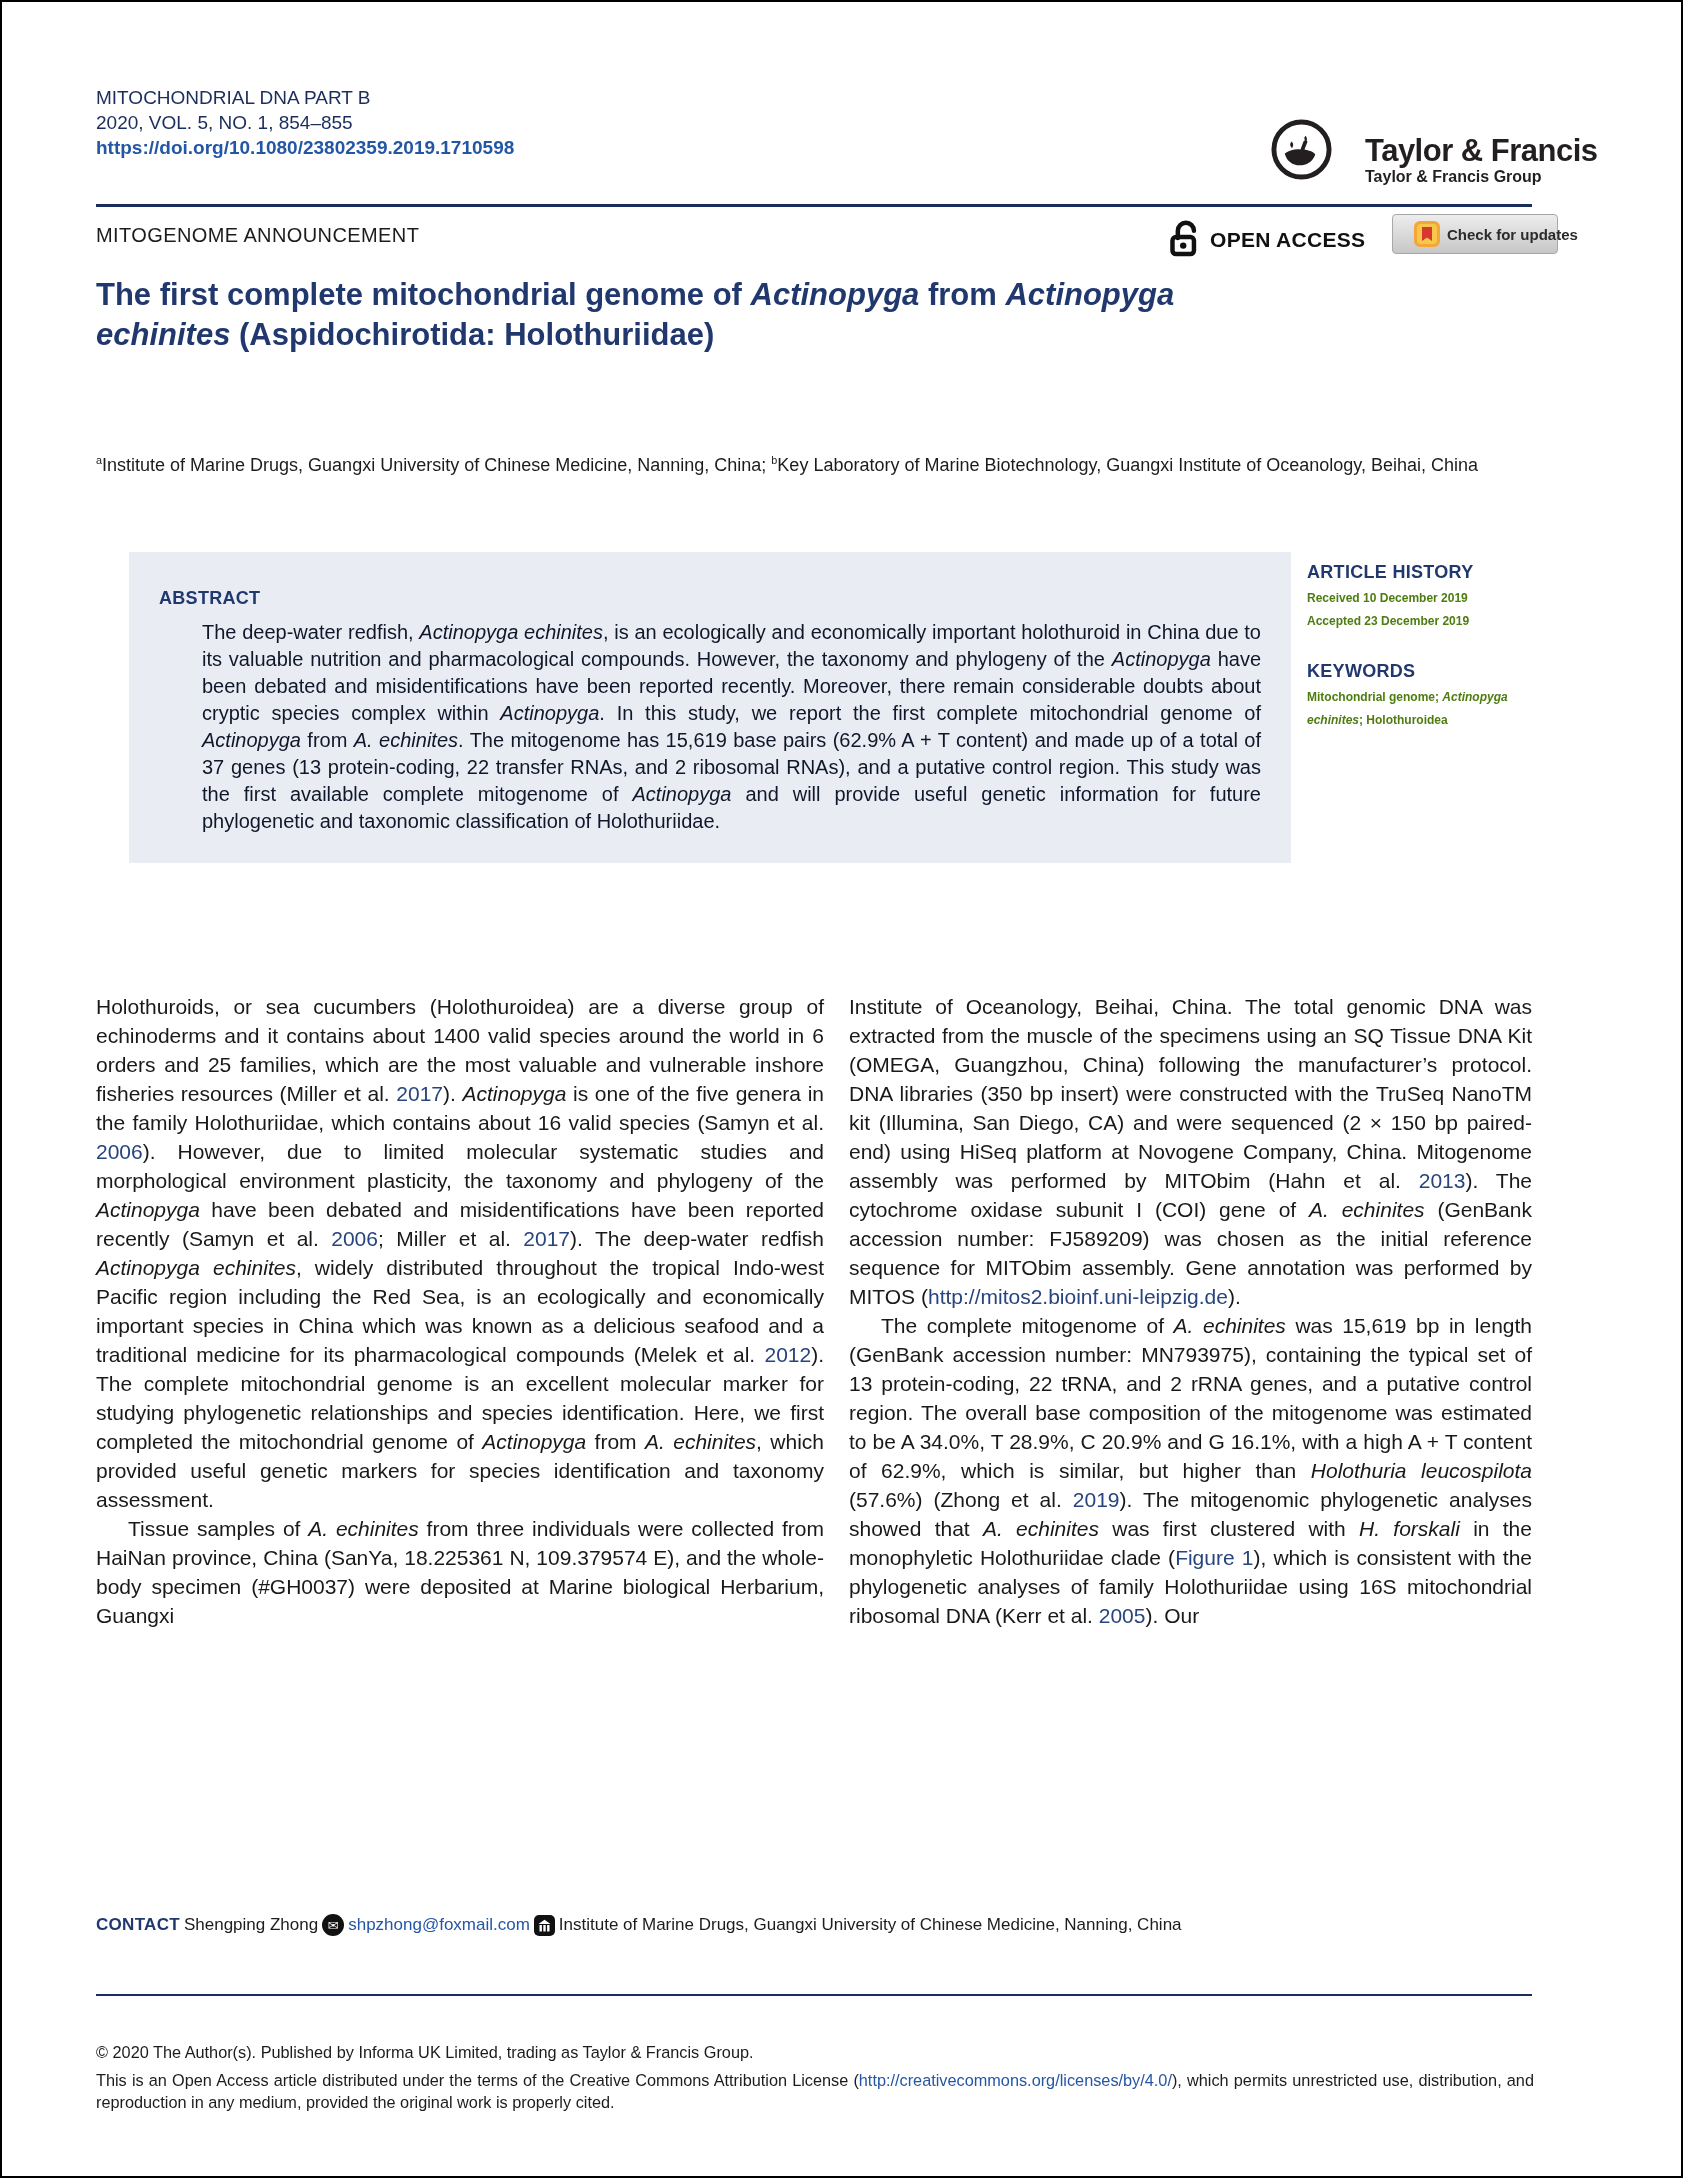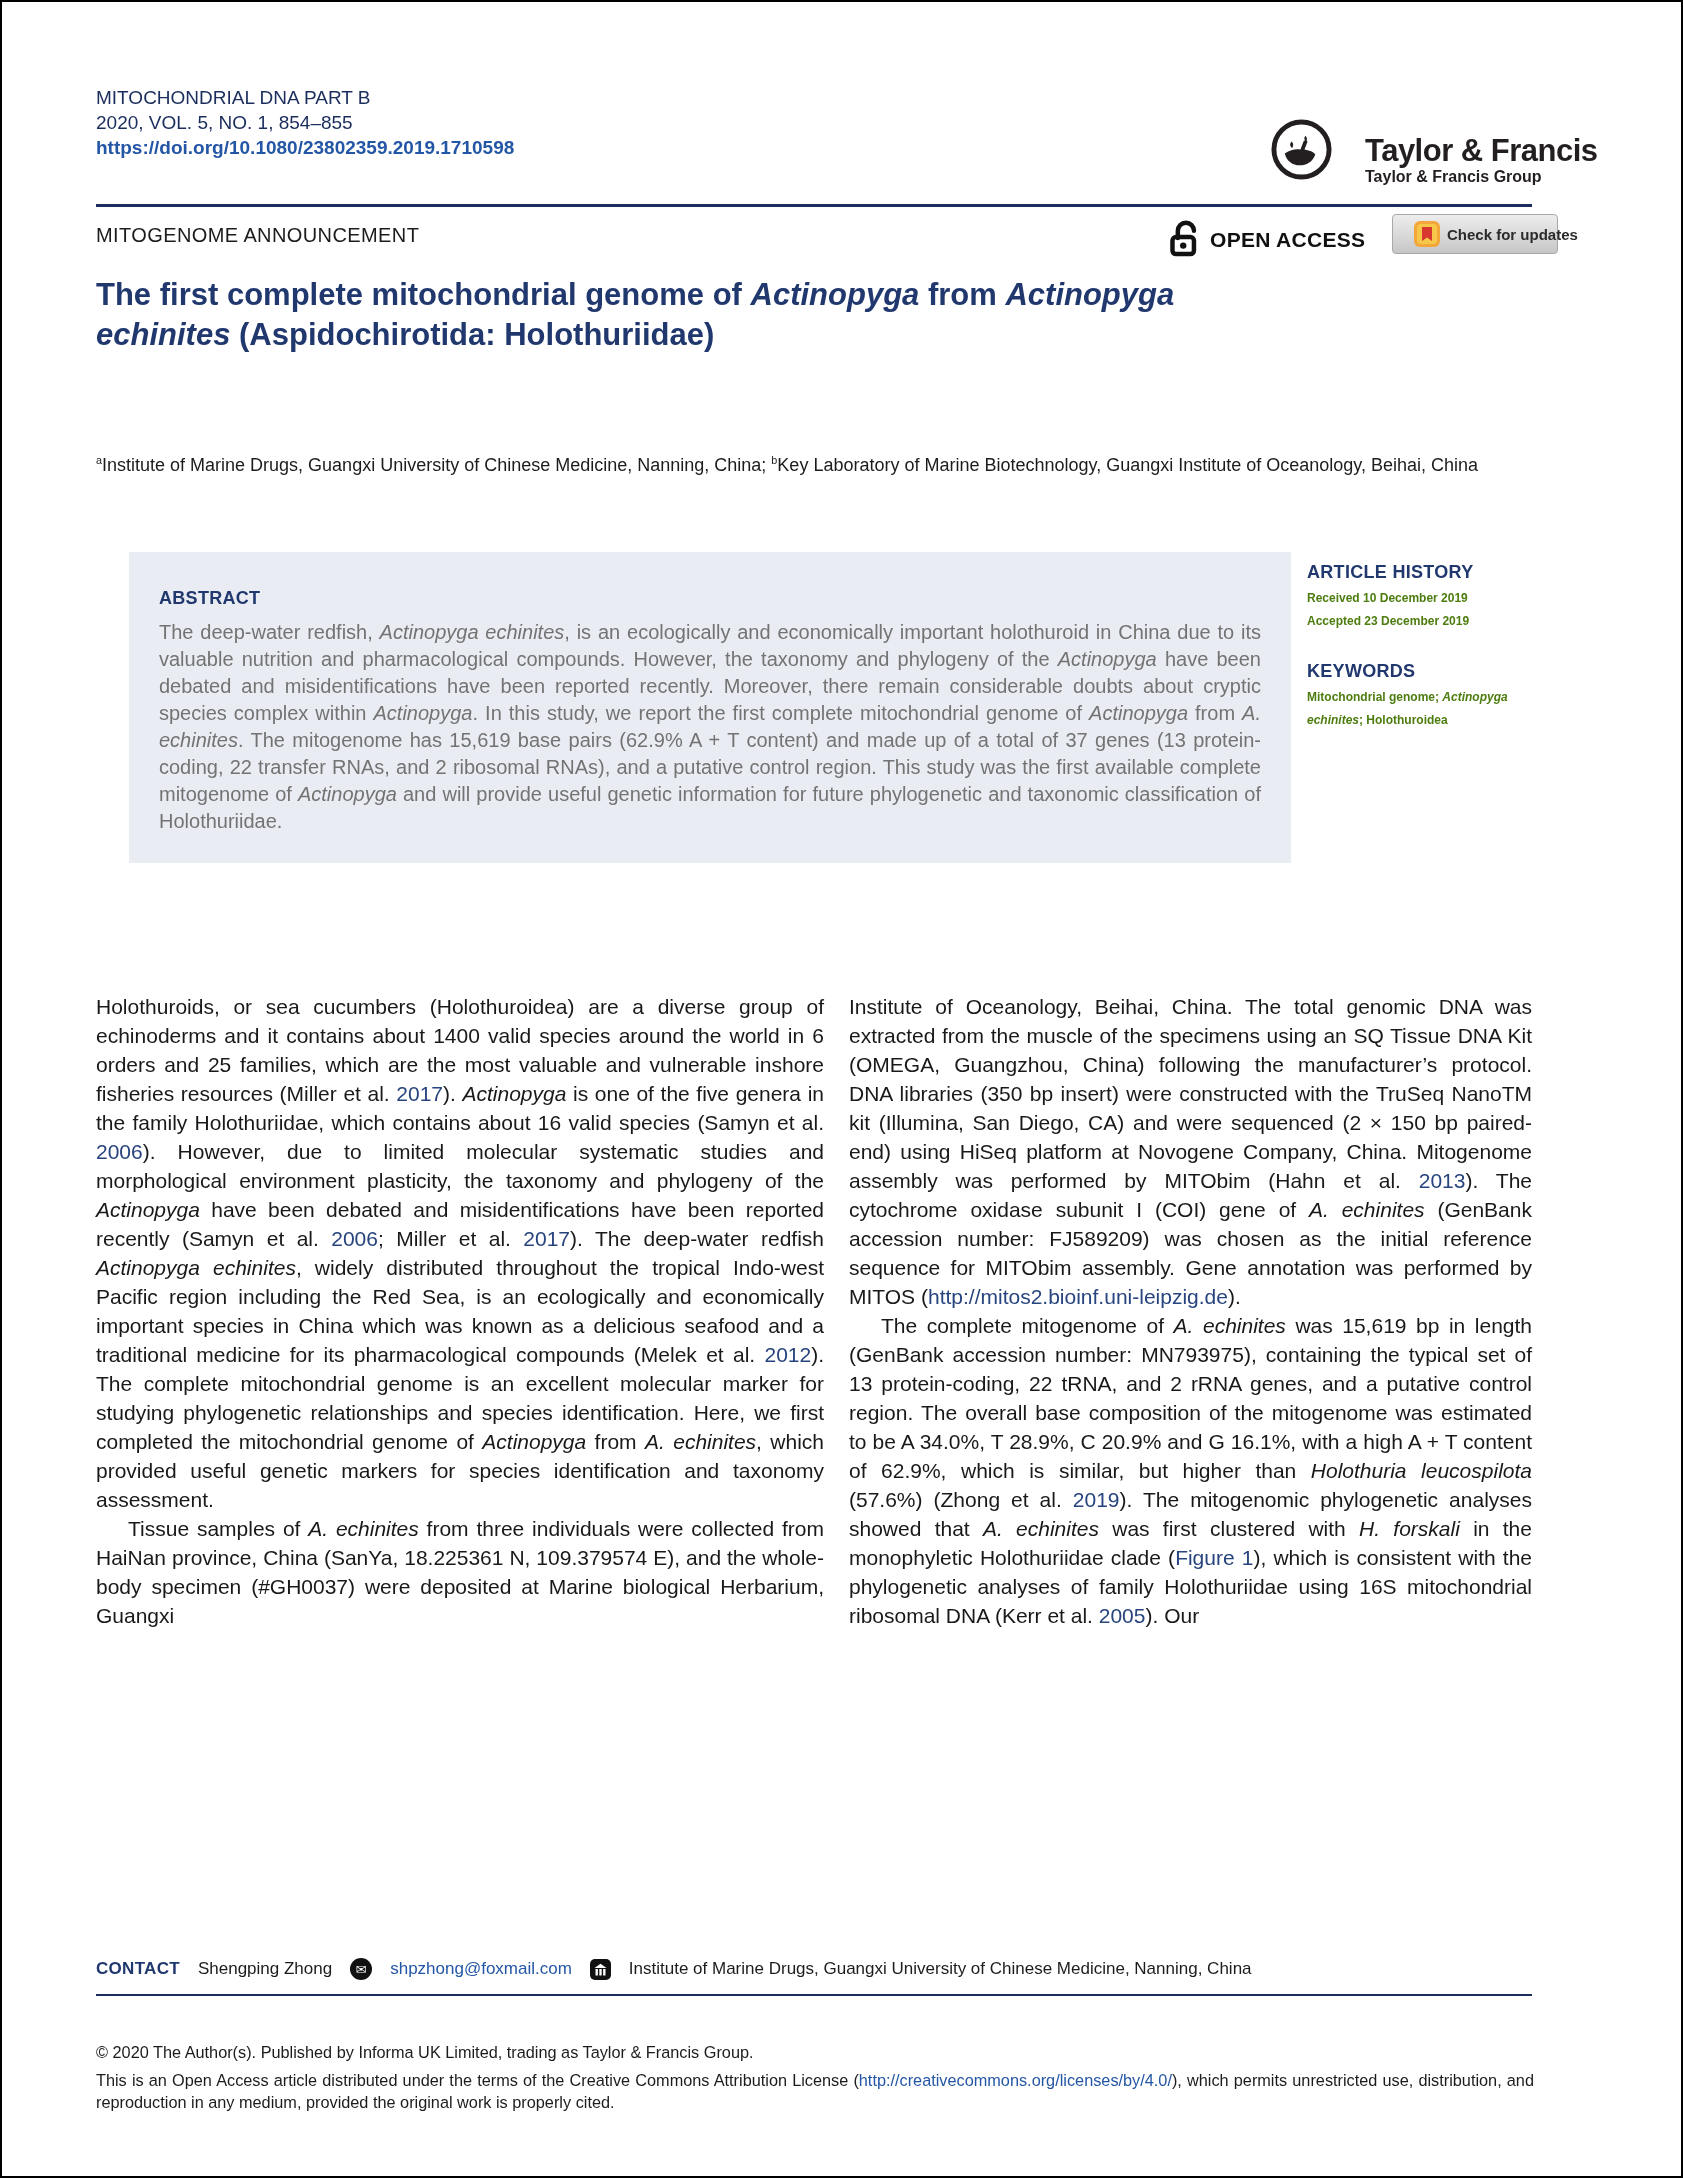--- a/index.html
+++ b/index.html
@@ -39,35 +39,35 @@
   }
   .badge-label{font-size:15px;font-weight:bold;color:#2b2b2b;white-space:nowrap;}
   
   .title{position:absolute;left:94px;top:273px;width:1436px;font-size:31px;font-weight:bold;color:var(--navy);line-height:40px;}
   .authors{position:absolute;left:94px;top:394px;font-size:23px;color:#1c1c1c;}
   .affil{position:absolute;left:94px;top:451px;width:1436px;font-size:18px;line-height:24px;color:#1c1c1c;}
   
   .absbox{position:absolute;left:127px;top:550px;width:1162px;box-sizing:border-box;
     background:#eaecf3;padding:36px 30px 28px 30px;}
   .abs-label{font-size:18px;font-weight:bold;color:var(--navy);letter-spacing:0.3px;}
-  .abs-text{margin-top:10px;font-size:20px;line-height:27px;text-align:justify;color:#737373;}
+  .abs-text{margin-top:10px;font-size:20px;line-height:27px;text-align:justify;color:#0f172a;margin-left:43px;}
   
   .sidebar{position:absolute;left:1305px;top:560px;width:238px;}
   .sb-h{font-size:18px;font-weight:bold;color:var(--navy);letter-spacing:0.3px;margin-bottom:4px;}
   .sb-t{font-size:12px;line-height:23px;color:#4d7c0f;font-weight:bold;}
   .sb-block + .sb-block{margin-top:28px;}
   
   .col{position:absolute;top:990px;font-size:21px;line-height:29px;text-align:justify;color:#191919;}
   .col1{left:94px;width:728px;}
   .col2{left:847px;width:683px;}
   .col p{margin:0;}
   .col p.ind{text-indent:32px;}
   
   .frule{position:absolute;left:94px;top:1992px;width:1436px;height:2px;background:#1a2d5c;}
-  .contact{position:absolute;left:94px;top:1956px;width:1436px;font-size:17px;color:#1c1c1c;display:flex;align-items:center;flex-wrap:wrap;gap:18px;}
+  .contact{position:absolute;left:94px;top:1912px;width:1436px;font-size:17px;color:#1c1c1c;display:flex;align-items:center;flex-wrap:wrap;gap:4px;}
   .contact .c-label{color:var(--navy);font-weight:bold;letter-spacing:0.3px;}
   .contact .email{color:var(--blue);}
   .cicon{display:inline-flex;align-items:center;justify-content:center;width:22px;height:22px;border-radius:50%;background:#111;color:#fff;font-size:13px;line-height:1;}
   .copy{position:absolute;left:94px;top:2041px;font-size:16.3px;color:#1c1c1c;}
   .license{position:absolute;left:94px;top:2067px;width:1438px;font-size:16.3px;line-height:22px;text-align:justify;color:#1c1c1c;}
   
   .it{font-style:italic;}
   .sp{vertical-align:super;font-size:60%;line-height:0;}
   .nv{color:var(--navy);}
   .lnk-cite{color:var(--cite);}

